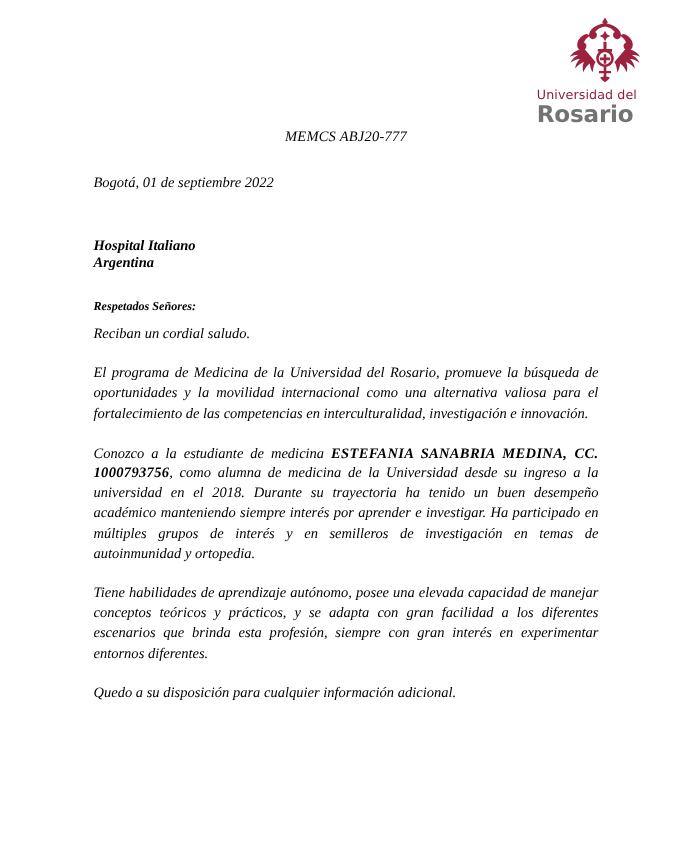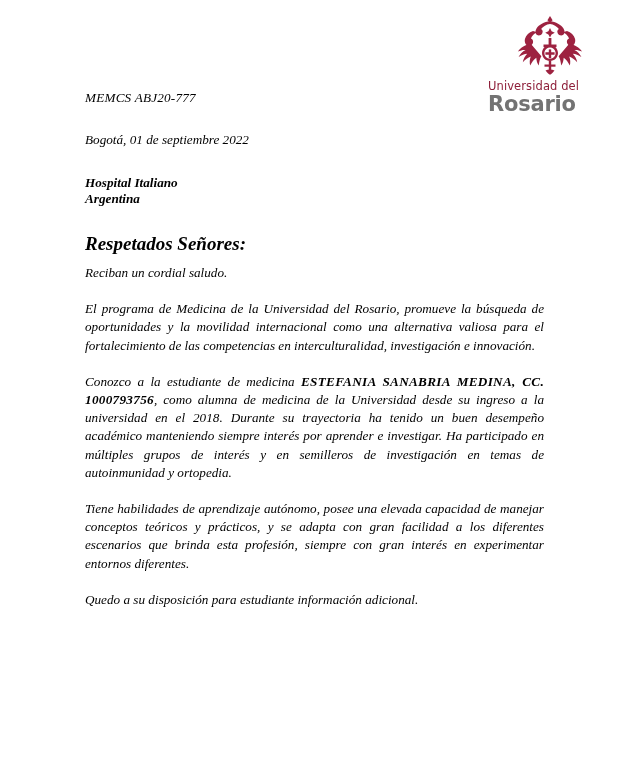--- a/index.html
+++ b/index.html
@@ -66,21 +66,21 @@
   }
   .addr-line {
     font-style: italic;
     font-weight: bold;
     font-size: 13.2px;
     line-height: 1.18;
   }
   .salute-line {
     font-style: italic;
     font-weight: bold;
-    font-size: 19px;
+    font-size: 11px;
   }
   .salute-sub {
     font-style: italic;
     font-size: 13.2px;
   }
   p.body-par {
     font-style: italic;
     font-size: 13.2px;
     line-height: 18.2px;
     text-align: justify;
@@ -123,38 +123,38 @@
         <path d="M30.5 56.5 c2.8-1.2 6.2-1.2 9 0 c-1.4 2 -2.8 3.2 -4.5 4.2 c-1.7-1 -3.1-2.2 -4.5-4.2z"></path>
       </g>
     </svg>
   </div>
   <div class="wordmark-top">Universidad del</div>
   <div class="wordmark-bottom">Rosario</div>
 </div>
 
 <div id="letter">
 
-  <div class="ref-line" style="margin-top:90px;">MEMCS ABJ20-777</div>
+  <div class="ref-line" style="margin-top:116px;text-align:center;">MEMCS ABJ20-777</div>
 
   <div class="meta-line" style="margin-top:26px;">Bogotá, 01 de septiembre 2022</div>
 
-  <div style="margin-top:27px;">
+  <div style="margin-top:41px;">
     <div class="addr-line">Hospital Italiano</div>
     <div class="addr-line">Argentina</div>
   </div>
 
   <div class="salute-line" style="margin-top:27px;">Respetados Señores:</div>
 
   <div class="salute-sub" style="margin-top:10px;">Reciban un cordial saludo.</div>
 
   <p class="body-par" style="margin-top:19px;">El programa de Medicina de la Universidad del Rosario, promueve la búsqueda de oportunidades y la movilidad internacional como una alternativa valiosa para el fortalecimiento de las competencias en interculturalidad, investigación e innovación.</p>
 
   <p class="body-par" style="margin-top:18px;">
     <span>Conozco a la estudiante de medicina </span><span class="emph">ESTEFANIA SANABRIA MEDINA, CC. 1000793756</span><span>, como alumna de medicina de la Universidad desde su ingreso a la universidad en el 2018.  Durante su trayectoria ha tenido un buen desempeño académico manteniendo siempre interés por aprender e investigar. Ha participado en múltiples grupos de interés y en semilleros de investigación en temas de autoinmunidad y ortopedia.</span>
   </p>
 
   <p class="body-par" style="margin-top:18px;">Tiene habilidades de aprendizaje autónomo, posee una elevada capacidad de manejar conceptos teóricos y prácticos, y se adapta con gran facilidad a los diferentes escenarios que brinda esta profesión, siempre con gran interés en experimentar entornos diferentes.</p>
 
 
 
-  <p class="body-par" style="margin-top:18px;">Quedo a su disposición para estudiante información adicional.</p>
+  <p class="body-par" style="margin-top:18px;">Quedo a su disposición para cualquier información adicional.</p>
 
 </div>
 
 </body></html>

